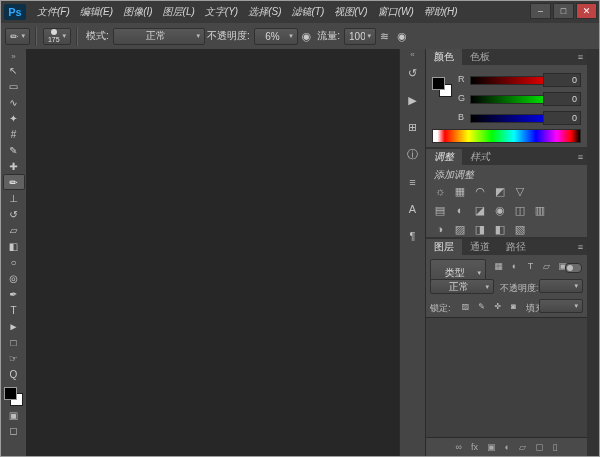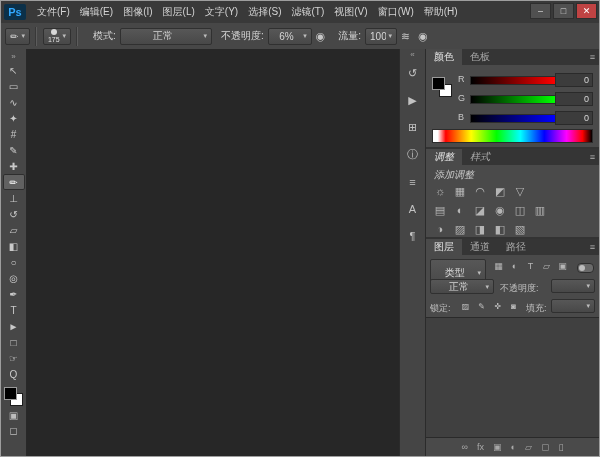--- a/index.html
+++ b/index.html
@@ -6,33 +6,33 @@
   #window{position:relative;width:600px;height:457px;box-sizing:border-box;
     background:#0ea5e9;border:1px solid #9e9e9e;overflow:hidden;
     font-family:"Liberation Sans","DejaVu Sans",sans-serif;color:#d6d6d6;
     -webkit-font-smoothing:antialiased;}
   
   .titlebar{position:absolute;left:0;top:0;right:0;height:22px;background:#393939;
     border-bottom:1px solid #2b2b2b;display:flex;align-items:center;}
   .ps-logo{width:22px;height:16px;margin:0 6px 0 3px;background:#0b3049;color:#31a8ff;
     font-weight:bold;font-size:11px;display:flex;align-items:center;justify-content:center;border-radius:2px;}
   .menubar{display:flex;height:100%;}
-  .menubar .menu-item{padding:0 5px;font-size:10px;line-height:21px;color:#d4d4d4;white-space:nowrap;cursor:default;}
+  .menubar .menu-item{padding:0 5px;font-size:10px;line-height:21px;color:#d4d4d4;white-space:nowrap;cursor:default;font-style:italic;}
   .win-controls{position:absolute;right:2px;top:2px;display:flex;gap:2px;}
   .win-btn{width:21px;height:16px;background:#505050;border:1px solid #2e2e2e;color:#ddd;
     font-size:9px;line-height:14px;text-align:center;box-sizing:border-box;}
   .win-btn.close{background:#c04343;color:#fff;}
   
   .optionsbar{position:absolute;left:0;top:22px;right:0;height:26px;background:#474747;
     border-bottom:1px solid #282828;display:flex;align-items:center;font-size:10px;color:#d6d6d6;}
   .chip{background:linear-gradient(#575757,#484848);border:1px solid #303030;border-radius:2px;
     height:17px;display:inline-flex;align-items:center;padding:0 4px;gap:3px;box-sizing:border-box;}
   .caret{font-size:7px;color:#bdbdbd;}
   .sep{width:1px;height:19px;background:#5c5c5c;margin:0 6px;box-shadow:-1px 0 0 #383838;}
-  .olabel{margin:0 4px 0 9px;white-space:nowrap;}
+  .olabel{margin:0 4px 0 2px;white-space:nowrap;}
   .brushchip{display:flex;flex-direction:column;align-items:center;line-height:7px;font-size:7px;color:#e0e0e0;}
   .brushdot{width:6px;height:6px;border-radius:50%;background:#d8d8d8;margin-bottom:1px;}
   .oicon{font-size:11px;color:#c6c6c6;margin:0 4px;}
   
   .toolbar{position:absolute;left:0;top:48px;bottom:0;width:26px;background:#474747;
     border-right:1px solid #282828;display:flex;flex-direction:column;align-items:center;padding-top:2px;box-sizing:border-box;}
   .tb-collapse{font-size:8px;color:#a5a5a5;height:11px;line-height:11px;}
   .tools{display:flex;flex-direction:column;align-items:center;}
   .tool{width:22px;height:16px;display:flex;align-items:center;justify-content:center;
     font-size:10px;color:#c9c9c9;border-radius:2px;}
@@ -44,21 +44,21 @@
   
   .canvas{position:absolute;left:26px;top:48px;right:200px;bottom:0;background:#272727;}
   
   .dockstrip{position:absolute;right:173px;top:48px;bottom:0;width:27px;background:#454545;
     border-left:1px solid #2b2b2b;border-right:1px solid #2b2b2b;box-sizing:border-box;}
   .dock-collapse{display:block;text-align:center;font-size:8px;color:#9f9f9f;height:12px;line-height:12px;}
   .dockicons{display:flex;flex-direction:column;align-items:center;gap:10px;padding-top:4px;}
   .dock-icon{width:22px;height:17px;display:flex;align-items:center;justify-content:center;font-size:11px;color:#c2c2c2;}
   
   .rightcol{position:absolute;right:0;top:48px;width:173px;bottom:0;background:#333;}
-  .panel{position:absolute;left:0;right:0;background:#4a4a4a;}
+  .panel{position:absolute;left:0;right:12px;background:#4a4a4a;}
   .p-color{top:0;height:98px;}
   .p-adjust{top:100px;height:88px;font-style:italic;}
   .p-layers{top:190px;bottom:0;}
   .tabbar{height:16px;background:#353535;display:flex;align-items:stretch;font-size:10px;position:relative;}
   .tab{padding:0 8px;line-height:16px;color:#ababab;white-space:nowrap;}
   .tab.active{background:#4a4a4a;color:#e3e3e3;}
   .panel-menu{position:absolute;right:4px;top:0;line-height:16px;font-size:9px;color:#b5b5b5;}
   .pbody{position:relative;height:calc(100% - 16px);}
   
   .cswatches{position:absolute;left:6px;top:12px;width:20px;height:20px;}

